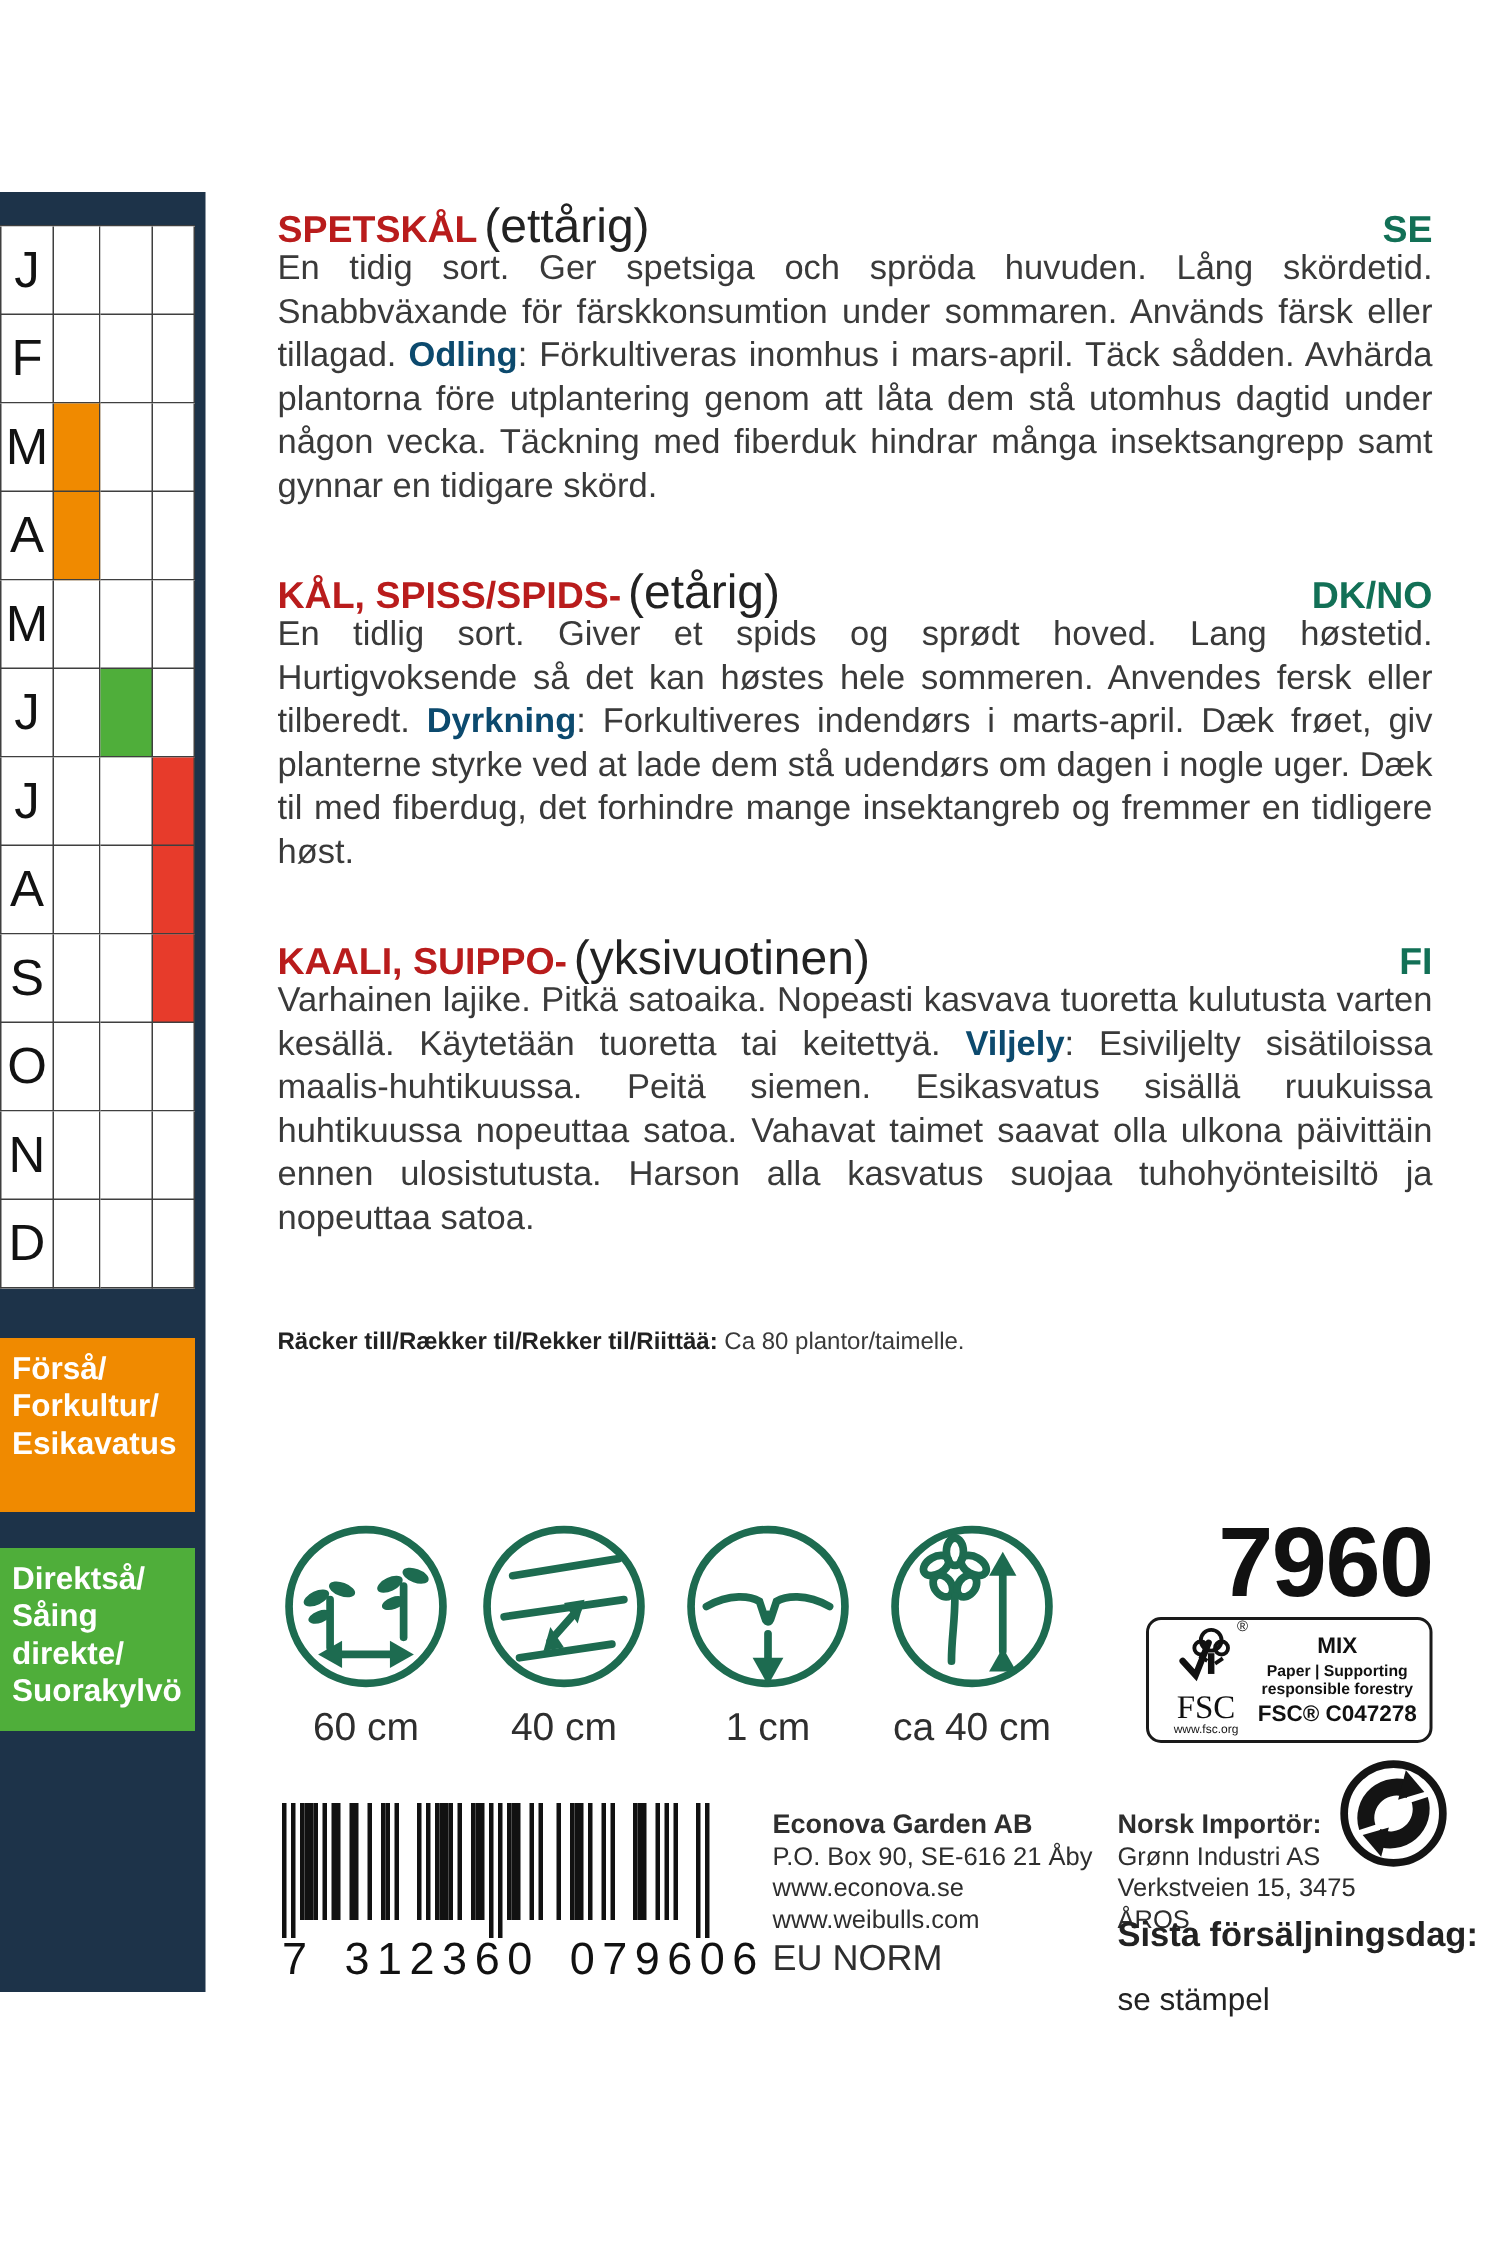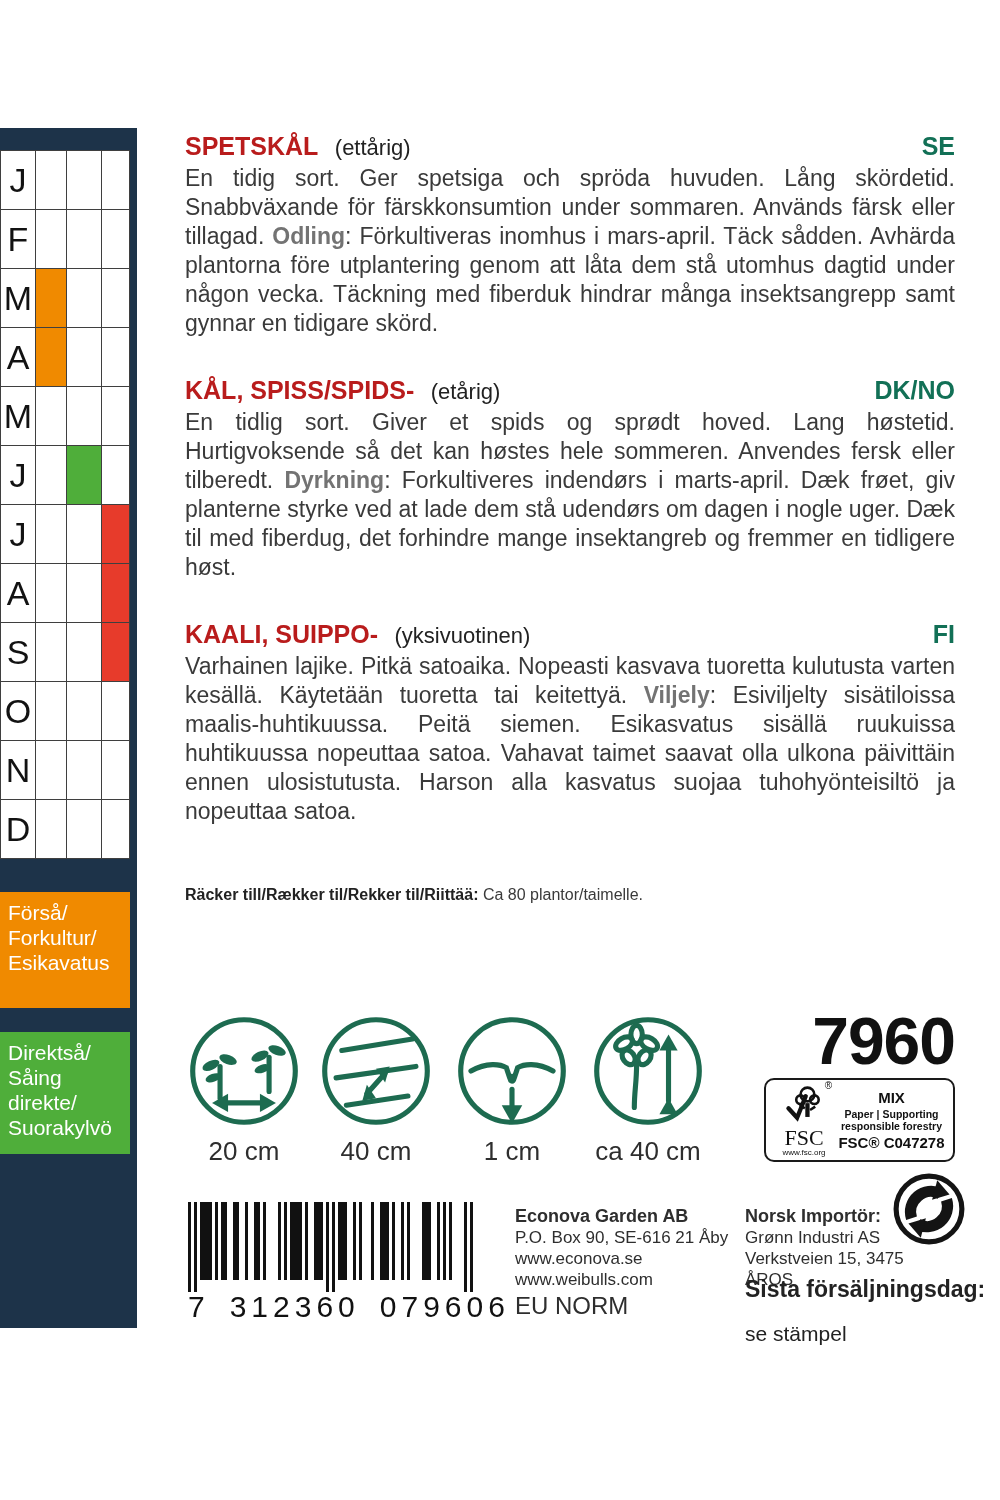--- a/index.html
+++ b/index.html
@@ -10,34 +10,34 @@
   
   .sidebar{position:absolute;left:0;top:128px;width:137px;height:1200px;background:#1d3349;}
   .cal-grid{margin-top:22px;width:130px;background:#fff;border-top:1px solid #3f3f3f;}
   .cal-row{display:grid;grid-template-columns:36px 31px 35px 28px;height:59px;}
   .cal-row>div{border-right:1px solid #3f3f3f;border-bottom:1px solid #3f3f3f;background:#fff;box-sizing:border-box;}
   .cal-row>div:first-child{border-left:1px solid #3f3f3f;}
   .cal-letter{font-size:34px;color:#121212;display:flex;align-items:center;justify-content:center;}
   .cal-cell[data-fill="orange"]{background:#f08a00;}
   .cal-cell[data-fill="green"]{background:#4fae3a;}
   .cal-cell[data-fill="red"]{background:#e73b2b;}
-  .leg{width:130px;box-sizing:border-box;padding:8px 4px 16px 8px;color:#fff;font-weight:normal;
+  .leg{width:130px;box-sizing:border-box;padding:8px 4px 16px 8px;color:#fff;font-weight:bold;
        font-size:21px;line-height:25px;white-space:pre-line;overflow:hidden;}
   .leg1{margin-top:33px;height:116px;background:#f08a00;}
   .leg2{margin-top:24px;height:122px;background:#4fae3a;}
   .leg3{margin-top:26px;height:109px;background:#e73b2b;}
   
   .main{position:absolute;left:185px;top:132px;width:770px;}
   .lang-sec{margin:0 0 38px 0;}
   .sec-head{display:flex;justify-content:space-between;align-items:baseline;height:30px;}
   .sec-title{font-weight:bold;font-size:25px;color:#b91c1c;}
-  .sec-sub{font-size:22px;color:#222;margin-left:12px;}
+  .sec-sub{font-size:32px;color:#222;}
   .sec-lang{font-weight:bold;font-size:25px;color:#127056;}
   .sec-body{margin:2px 0 0 0;font-size:23px;line-height:29px;text-align:justify;color:#3a3a3a;}
-  .sec-body b{color:#737373;}
+  .sec-body b{color:#0c4a6e;}
   .usage{position:absolute;left:185px;top:886px;width:770px;font-size:16px;color:#3a3a3a;}
   .usage b{color:#222;}
   
   .spec{position:absolute;top:1014px;width:126px;text-align:center;}
   .spec svg{width:114px;height:114px;display:block;margin:0 auto;}
   .spec .spec-label{margin-top:8px;font-size:26px;color:#2e2e2e;}
   .s1{left:181px;} .s2{left:313px;} .s3{left:449px;} .s4{left:585px;}
   
   .prodnum{position:absolute;right:45px;top:1008px;font-size:66px;font-weight:bold;color:#111;line-height:1;letter-spacing:-1px;}
   .fsc{position:absolute;left:764px;top:1078px;width:191px;height:84px;box-sizing:border-box;
@@ -195,21 +195,21 @@
         <ellipse class="gf" cx="23" cy="56" rx="7" ry="3.5" transform="rotate(-20 23 56)"></ellipse>
         <path class="gi" d="M72 68 L72 38"></path>
         <ellipse class="gf" cx="64" cy="37" rx="8" ry="4" transform="rotate(-25 64 37)"></ellipse>
         <ellipse class="gf" cx="79" cy="32" rx="8" ry="4" transform="rotate(20 79 32)"></ellipse>
         <ellipse class="gf" cx="66" cy="48" rx="7" ry="3.5" transform="rotate(-20 66 48)"></ellipse>
         <path class="gi" d="M33 78 L67 78" stroke-width="5"></path>
         <polygon class="gf" points="36,70 22,78 36,86"></polygon>
         <polygon class="gf" points="64,70 78,78 64,86"></polygon>
       </svg>
     </span>
-    <div class="spec-label">20 cm</div>
+    <div class="spec-label">60 cm</div>
   </div>
   <div class="spec s2">
     <span>
       <svg viewBox="0 0 100 100">
         <circle cx="50" cy="50" r="45" class="gi" stroke-width="5"></circle>
         <path class="gi" d="M20 32 L82 22"></path>
         <path class="gi" d="M15 56 L85 46"></path>
         <path class="gi" d="M24 80 L78 72"></path>
         <path class="gi" d="M42 70 L58 52" stroke-width="4"></path>
         <polygon class="gf" points="50,48 62,46 58,60"></polygon>

